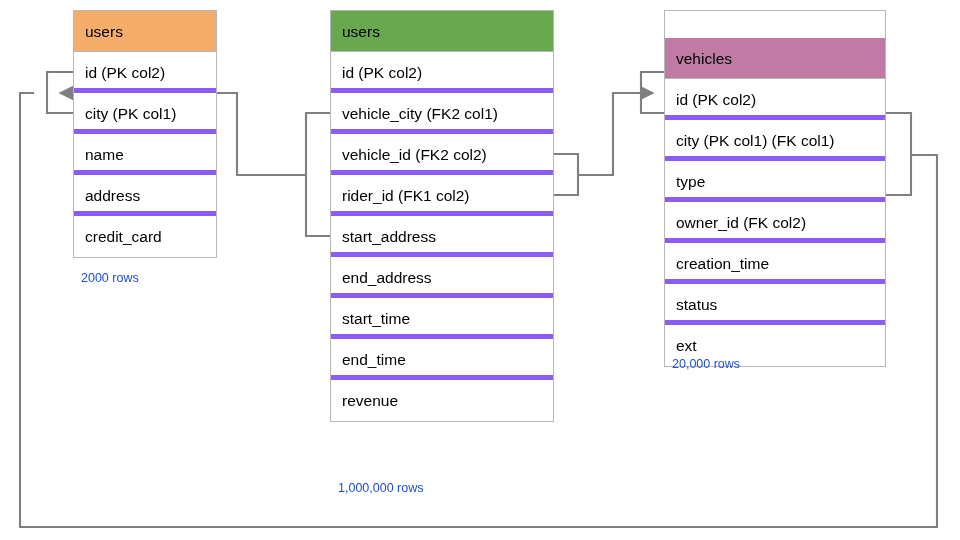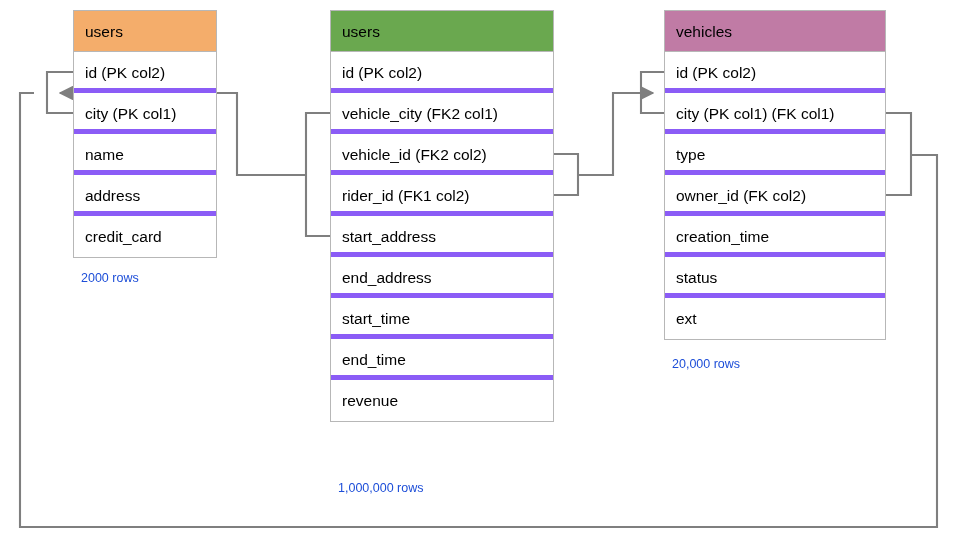--- a/index.html
+++ b/index.html
@@ -121,21 +121,21 @@
     <div class="entity-field">rider_id (FK1 col2)</div>
     <div class="entity-field">start_address</div>
     <div class="entity-field">end_address</div>
     <div class="entity-field">start_time</div>
     <div class="entity-field">end_time</div>
     <div class="entity-field last-field">revenue</div>
   </div>
   <div class="row-count-label" style="left:338px; top:481px;">1,000,000 rows</div>
 
   <div class="entity-table" style="left:664px; top:10px; width:222px;">
-    <div class="entity-header" style="background:#c07ba5;">vehicles</div>
+    <div class="entity-header" style="background:#c07ba5;margin-top:27px;">vehicles</div>
     <div class="entity-field">id (PK col2)</div>
     <div class="entity-field">city (PK col1) (FK col1)</div>
     <div class="entity-field">type</div>
     <div class="entity-field">owner_id (FK col2)</div>
     <div class="entity-field">creation_time</div>
     <div class="entity-field">status</div>
     <div class="entity-field last-field">ext</div>
   </div>
   <div class="row-count-label" style="left:672px; top:357px;">20,000 rows</div>
 

